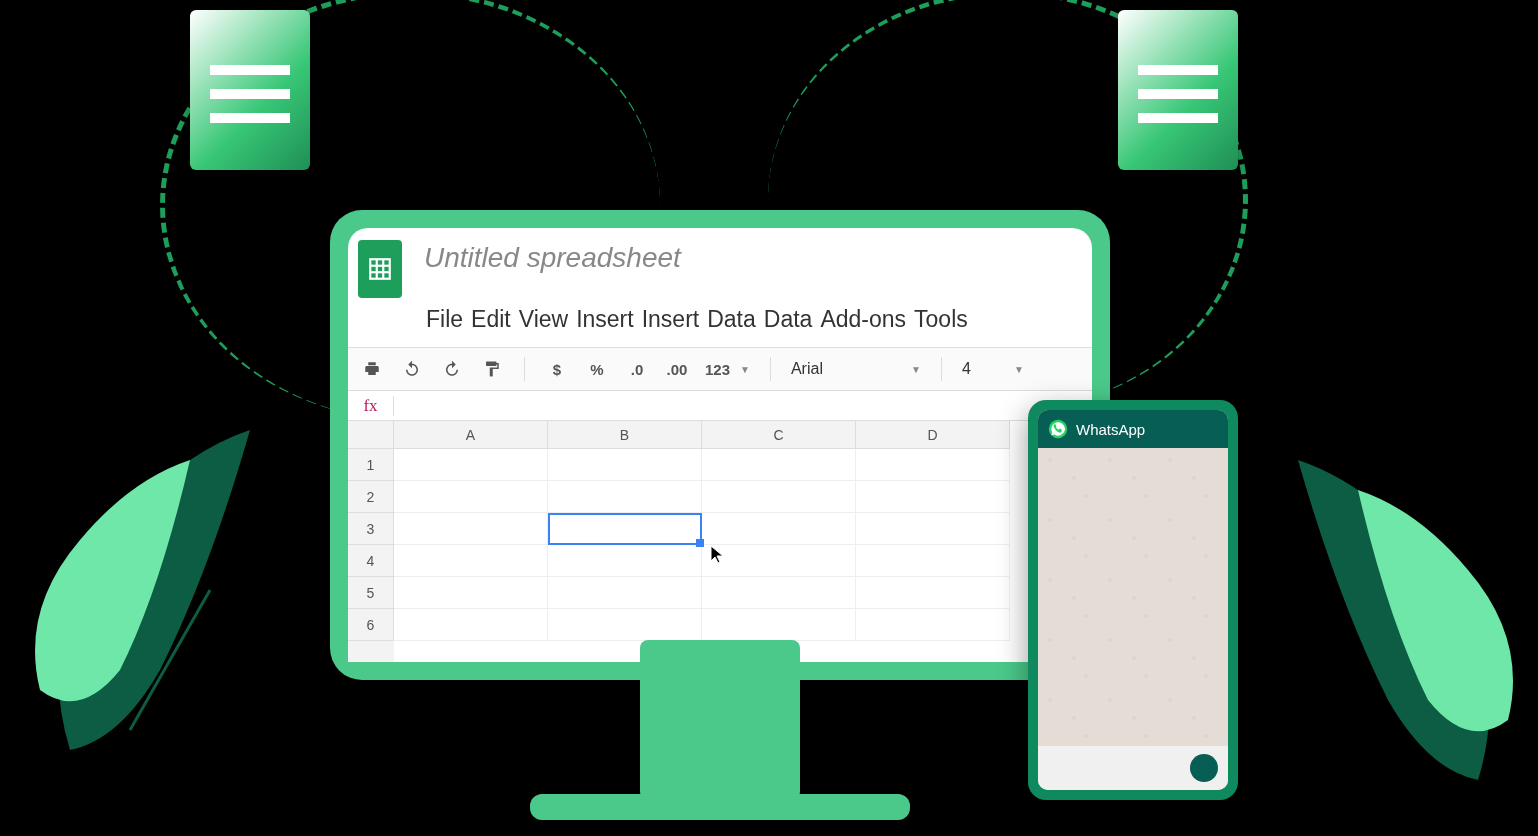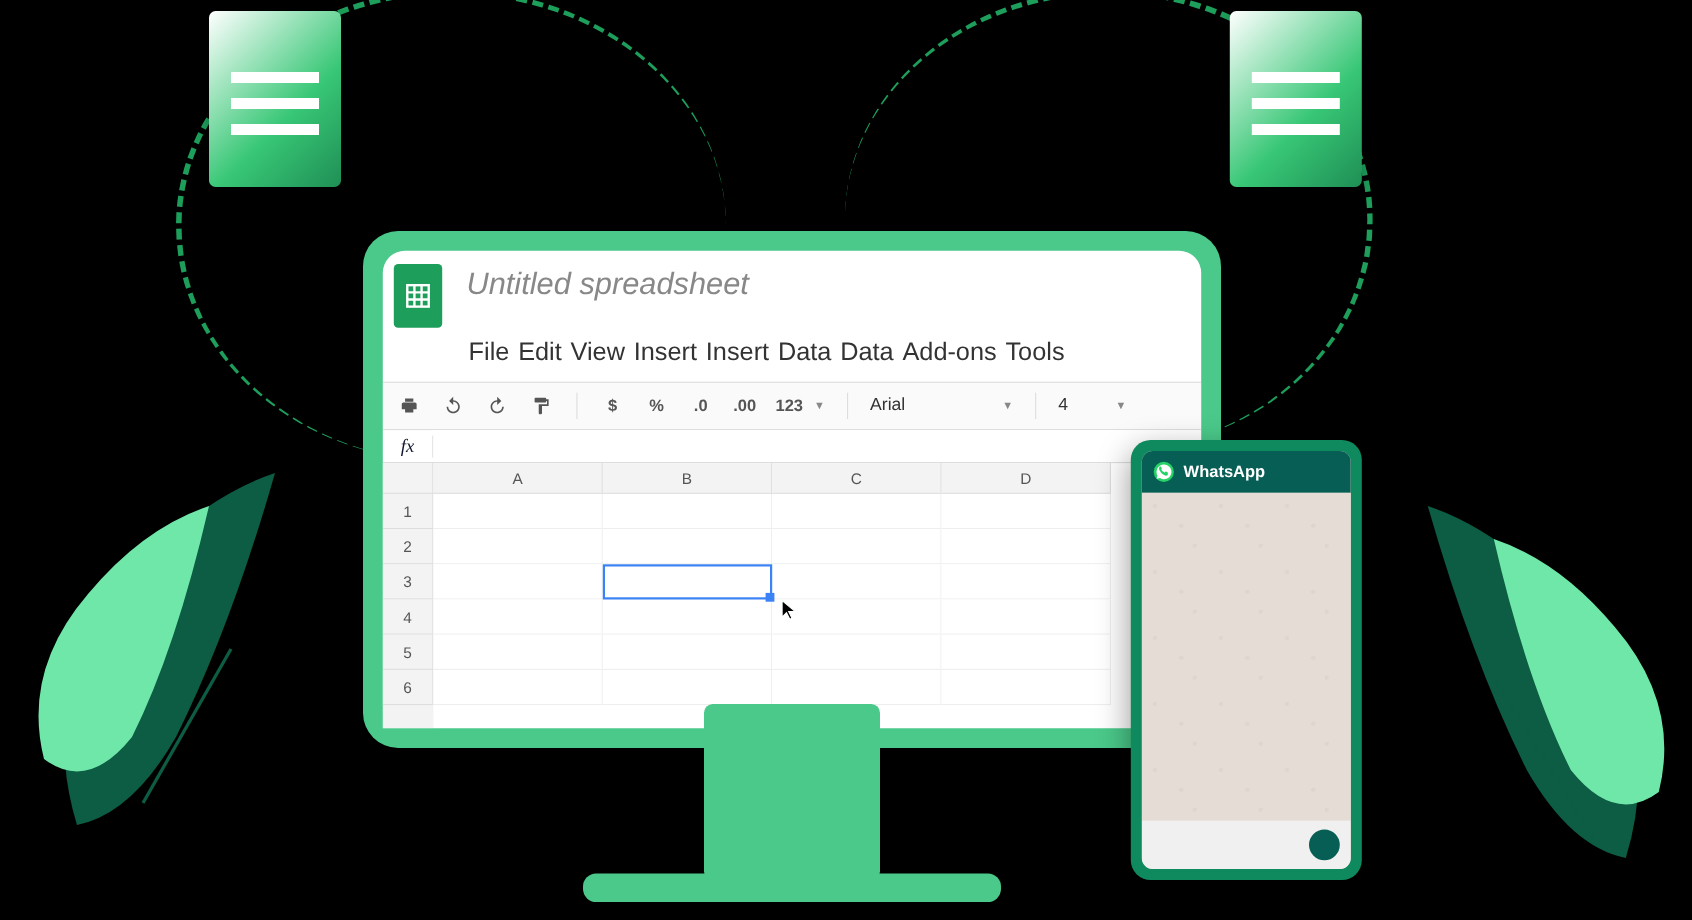--- a/index.html
+++ b/index.html
@@ -40,41 +40,41 @@
   .toolbar{display:flex;align-items:center;height:44px;border-top:1px solid #ddd;border-bottom:1px solid #ddd;background:#fafafa;padding:0 12px;gap:16px;color:#555;font-size:16px}
   .tb-sep{width:1px;height:24px;background:#ddd;margin:0 4px}
   .tb-btn{display:flex;align-items:center;justify-content:center;min-width:24px;height:30px;cursor:pointer;color:#555}
   .tb-text{font-weight:600;font-size:15px}
   .font-sel,.size-sel{display:flex;align-items:center;justify-content:space-between;height:30px;border:none;background:transparent;cursor:pointer;color:#333}
   .font-sel{width:130px}
   .size-sel{width:62px}
   .caret{font-size:10px;color:#888;margin-left:10px}
 
   .fx-row{display:flex;align-items:center;height:30px;border-bottom:1px solid #ddd}
-  .fx-lbl{width:46px;text-align:center;font-style:italic;color:#0f172a;font-family:serif;border-right:1px solid #ddd;font-size:17px}
+  .fx-lbl{width:46px;text-align:center;color:#be185d;font-family:serif;border-right:1px solid #ddd;font-size:17px}
   .fx-input{flex:1;height:100%;border:none;outline:none;padding:0 8px;font-size:14px}
 
   .grid{flex:1;display:flex}
   .row-hdrs{display:flex;flex-direction:column;width:46px;background:#f3f3f3}
   .corner{height:28px;border-right:1px solid #ddd;border-bottom:1px solid #ddd;background:#f3f3f3}
   .row-h{height:32px;display:flex;align-items:center;justify-content:center;border-right:1px solid #ddd;border-bottom:1px solid #ddd;font-size:14px;color:#555;background:#f3f3f3}
   .cols{flex:1;display:flex;flex-direction:column}
   .col-hdrs{display:flex;height:28px}
   .col-h{width:154px;display:flex;align-items:center;justify-content:center;border-right:1px solid #ddd;border-bottom:1px solid #ddd;background:#f3f3f3;font-size:14px;color:#555}
   .cells{position:relative;flex:1}
   .cell-row{display:flex;height:32px}
   .cell{width:154px;border-right:1px solid #eee;border-bottom:1px solid #eee;background:#fff}
   .sel-box{position:absolute;left:154px;top:64px;width:154px;height:32px;border:2px solid #3b82f6}
   .sel-box::after{content:"";position:absolute;right:-4px;bottom:-4px;width:8px;height:8px;background:#3b82f6}
   .cursor-ptr{position:absolute;left:316px;top:96px}
 
   
   .phone{position:absolute;right:300px;top:400px;width:210px;height:400px;background:#0f8a5f;border-radius:18px;padding:10px;box-shadow:0 10px 30px rgba(0,0,0,.4)}
   .phone-screen{width:100%;height:100%;background:#e5ddd5;border-radius:10px;overflow:hidden;display:flex;flex-direction:column}
-  .wa-bar{height:38px;background:#075e54;display:flex;align-items:center;padding:0 10px;gap:8px;color:#fff;font-size:15px;font-weight:700}
+  .wa-bar{height:38px;background:#075e54;display:flex;align-items:center;padding:0 10px;gap:8px;color:#fff;font-size:15px;font-weight:400}
   .wa-bar svg{width:20px;height:20px}
   .wa-body{flex:1;background:#e5ddd5;background-image:radial-gradient(circle at 20% 20%,rgba(0,0,0,.03) 2px,transparent 2px),radial-gradient(circle at 60% 50%,rgba(0,0,0,.03) 2px,transparent 2px),radial-gradient(circle at 80% 80%,rgba(0,0,0,.03) 2px,transparent 2px);background-size:60px 60px}
   .wa-input{height:44px;background:#f0f0f0;display:flex;align-items:center;justify-content:flex-end;padding:0 10px}
   .wa-send{width:28px;height:28px;border-radius:50%;background:#075e54}
 </style>
 </head>
 <body>
 
 <div class="arc-left"></div>
 <div class="arc-right"></div>

